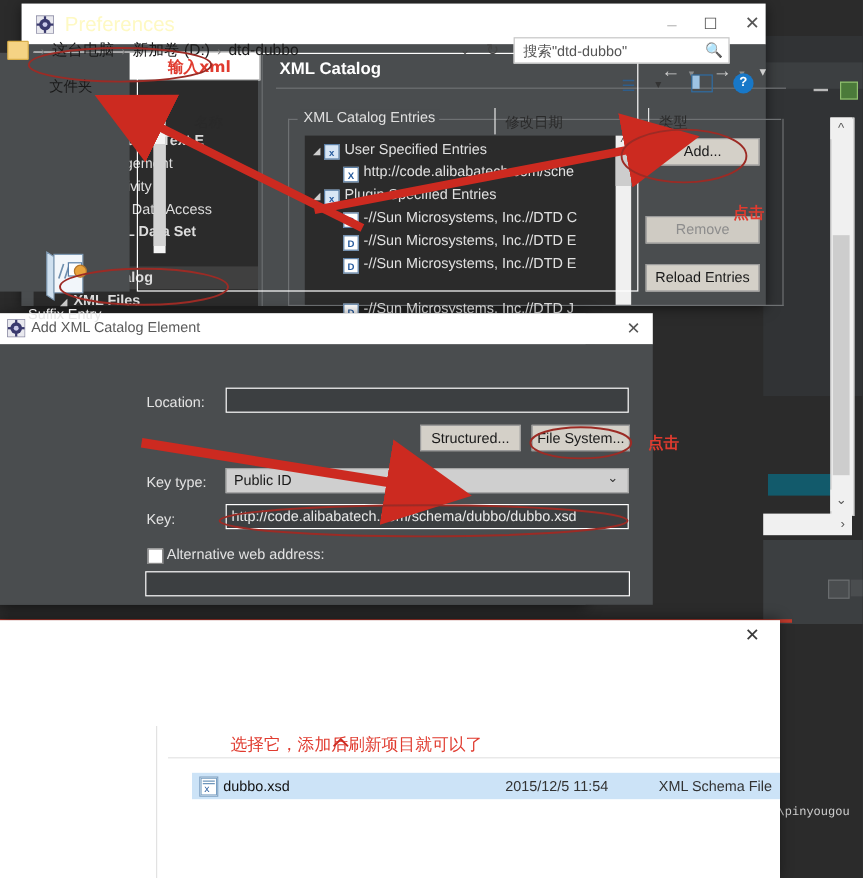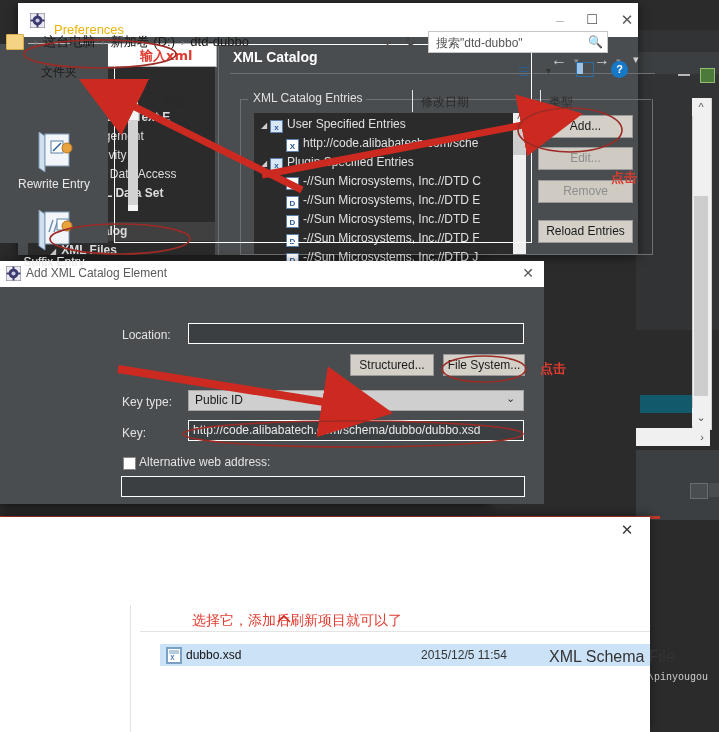--- a/index.html
+++ b/index.html
@@ -34,21 +34,21 @@
   #ide-bottom{left:0;top:520px;width:719px;height:212px;background:#2b2b2b;}
   #ide-bottom-text{left:642px;top:672px;color:#cfcfcf;font-family:"Liberation Mono","DejaVu Sans Mono",monospace;font-size:10px;white-space:nowrap;}
   #ide-pink-line{left:645px;top:648px;width:3px;height:34px;background:#d8728a;}
   #ide-red-line{left:0;top:516px;width:660px;height:3px;background:#c0392b;}
 
   
   #prefs{left:18px;top:3px;width:620px;height:252px;background:#4a4d4f;
     box-shadow:0 2px 10px rgba(0,0,0,.55);}
   #prefs-titlebar{left:0;top:0;width:620px;height:34px;background:#ffffff;}
   #prefs-icon{left:12px;top:10px;width:15px;height:15px;}
-  #prefs-title{left:36px;top:19px;color:#eab308;font-size:13px;}
+  #prefs-title{left:36px;top:8px;color:#fef9c3;font-size:17px;}
   .winbtn{top:8px;color:#555;font-size:14px;text-align:center;width:28px;height:18px;line-height:18px;}
   #prefs-min{left:528px;color:#b8b8b8;}
   #prefs-max{left:560px;font-size:13px;}
   #prefs-close{left:595px;font-size:15px;}
   #prefs-body{left:0;top:34px;width:620px;height:218px;background:#4a4d4f;}
 
   
   #pref-search-wrap{left:10px;top:40px;width:187px;height:22px;background:#ffffff;border:1px solid #b5b5b5;}
   #pref-search-val{left:16px;top:44px;color:#2b2b2b;font-size:12px;}
   #pref-search-zh{left:122px;top:44px;color:#e03b2f;font-size:13px;font-weight:bold;font-family:"DejaVu Sans",sans-serif;}
@@ -170,21 +170,21 @@
   #col-date{left:421px;}
   #col-type{left:549px;}
   .col-div{position:absolute;top:90px;width:1px;height:22px;background:#e4e4e4;}
   #cdiv1{left:412px;} #cdiv2{left:540px;}
   #zh-select{left:192px;top:612px;color:#e03b2f;font-size:14px;font-weight:normal;white-space:nowrap;
     font-family:"DejaVu Sans",sans-serif;}
   #exp-row{left:160px;top:644px;width:490px;height:22px;background:#cce3f7;}
   #exp-row-icon{left:166px;top:647px;width:14px;height:15px;background:#ffffff;border:1px solid #7aa0c4;}
   #exp-row-name{left:186px;top:648px;color:#111;font-size:12px;}
   #exp-row-date{left:421px;top:648px;color:#333;font-size:12px;}
-  #exp-row-type{left:549px;top:648px;color:#333;font-size:16px;}
+  #exp-row-type{left:549px;top:648px;color:#333;font-size:12px;}
 
   
   #annot{left:0;top:0;width:719px;height:732px;pointer-events:none;}
 </style>
 </head>
 <body>
 
 <div class="abs" id="ide-bg"></div>
 <div class="abs" id="ide-editor"></div>
 <div class="abs" id="ide-code"><span class="c-blue">lac</span>
@@ -265,29 +265,27 @@
   <div class="abs" id="grp-box-rtop"></div>
   <div class="abs" id="grp-label">XML Catalog Entries</div>
 
   <div class="abs" id="entries">
       <div class="erow" style="top: 2px; padding-left: 4px;"><span class="earrow">◢</span><span class="eicon blue">x</span><span>User Specified Entries</span></div>
       <div class="erow" style="top: 21px; padding-left: 20px;"><span class="earrow" style="visibility: hidden;"></span><span class="eicon">X</span><span>http://code.alibabatech.com/sche</span></div>
       <div class="erow" style="top: 40px; padding-left: 4px;"><span class="earrow">◢</span><span class="eicon blue">x</span><span>Plugin Specified Entries</span></div>
       <div class="erow" style="top: 59px; padding-left: 20px;"><span class="earrow" style="visibility: hidden;"></span><span class="eicon">D</span><span>-//Sun Microsystems, Inc.//DTD C</span></div>
       <div class="erow" style="top: 78px; padding-left: 20px;"><span class="earrow" style="visibility: hidden;"></span><span class="eicon">D</span><span>-//Sun Microsystems, Inc.//DTD E</span></div>
       <div class="erow" style="top: 97px; padding-left: 20px;"><span class="earrow" style="visibility: hidden;"></span><span class="eicon">D</span><span>-//Sun Microsystems, Inc.//DTD E</span></div>
-      <div class="erow" style="top: 116px; padding-left: 20px;"><span class="earrow" style="visibility: hidden;"></span><span class="eicon">D</span><span>-//Sun Microsystems, Inc.//DTD F</span></div>
       <div class="erow" style="top: 135px; padding-left: 20px;"><span class="earrow" style="visibility: hidden;"></span><span class="eicon">D</span><span>-//Sun Microsystems, Inc.//DTD J</span></div>
     </div>
   <div class="abs" id="entries-sb"></div>
   <div class="abs" id="entries-sb-up">^</div>
   <div class="abs" id="entries-sb-thumb"></div>
 
   <div class="abs pbtn" id="btn-add">Add...</div>
-  <div class="abs pbtn dis" id="btn-edit">Edit...</div>
   <div class="abs pbtn dis" id="btn-remove">Remove</div>
   <div class="abs pbtn" id="btn-reload">Reload Entries</div>
 </div>
 <div class="abs" id="zh-dianji-1">点击</div>
 
 <div class="abs" id="addlg">
   <div class="abs" id="addlg-title-bar"></div>
   <svg class="abs" id="addlg-icon" viewBox="0 0 16 16">
     <rect x="0" y="0" width="16" height="16" fill="#e9e9ef" stroke="#6a6a8a"></rect>
     <circle cx="8" cy="8" r="5.2" fill="#3a3a6e"></circle>
@@ -298,30 +296,20 @@
     <rect x="0.6" y="7" width="3" height="2"></rect>
         <rect x="12.4" y="7" width="3" height="2"></rect>
       </g>
   </svg>
   <div class="abs" id="addlg-title">Add XML Catalog Element</div>
   <div class="abs" id="addlg-close">✕</div>
   <div class="abs" id="addlg-body"></div>
 </div>
 
 <div class="abs" id="rail">
-    <div class="railitem" id="rail-2" style="top: 78px;">
-      <div style="position: absolute; left: 31px; top: 6px;"><svg width="46" height="46" viewBox="0 0 46 46">
-          <path d="M8 4 L8 40 L14 44 L14 8 Z" fill="#cfe0ef" stroke="#7f9ab3"></path>
-          <rect x="14" y="6" width="24" height="32" fill="#f2f6fa" stroke="#7f9ab3"></rect>
-          <rect x="20" y="13" width="12" height="12" fill="#fff" stroke="#5b7fa6"></rect>
-          <path d="M22 23 L30 15" stroke="#2a5d9e" stroke-width="1.4"></path>
-          <circle cx="36" cy="20" r="5" fill="#e8a33d" stroke="#b4762a"></circle>
-        </svg></div>
-      <div class="lbl">Rewrite Entry</div>
-    </div>
     <div class="railitem" id="rail-3" style="top: 156px;">
       <div style="position: absolute; left: 31px; top: 6px;"><svg width="46" height="46" viewBox="0 0 46 46">
           <path d="M8 4 L8 40 L14 44 L14 8 Z" fill="#cfe0ef" stroke="#7f9ab3"></path>
           <rect x="14" y="6" width="24" height="32" fill="#f2f6fa" stroke="#7f9ab3"></rect>
           <path d="M18 26 L22 14 M23 26 L27 14" stroke="#6f8fae" stroke-width="1.4"></path>
           <rect x="26" y="13" width="11" height="11" fill="#fff" stroke="#5b7fa6"></rect>
           <circle cx="36" cy="20" r="5" fill="#e8a33d" stroke="#b4762a"></circle>
         </svg></div>
       <div class="lbl">Suffix Entry</div>
     </div>

